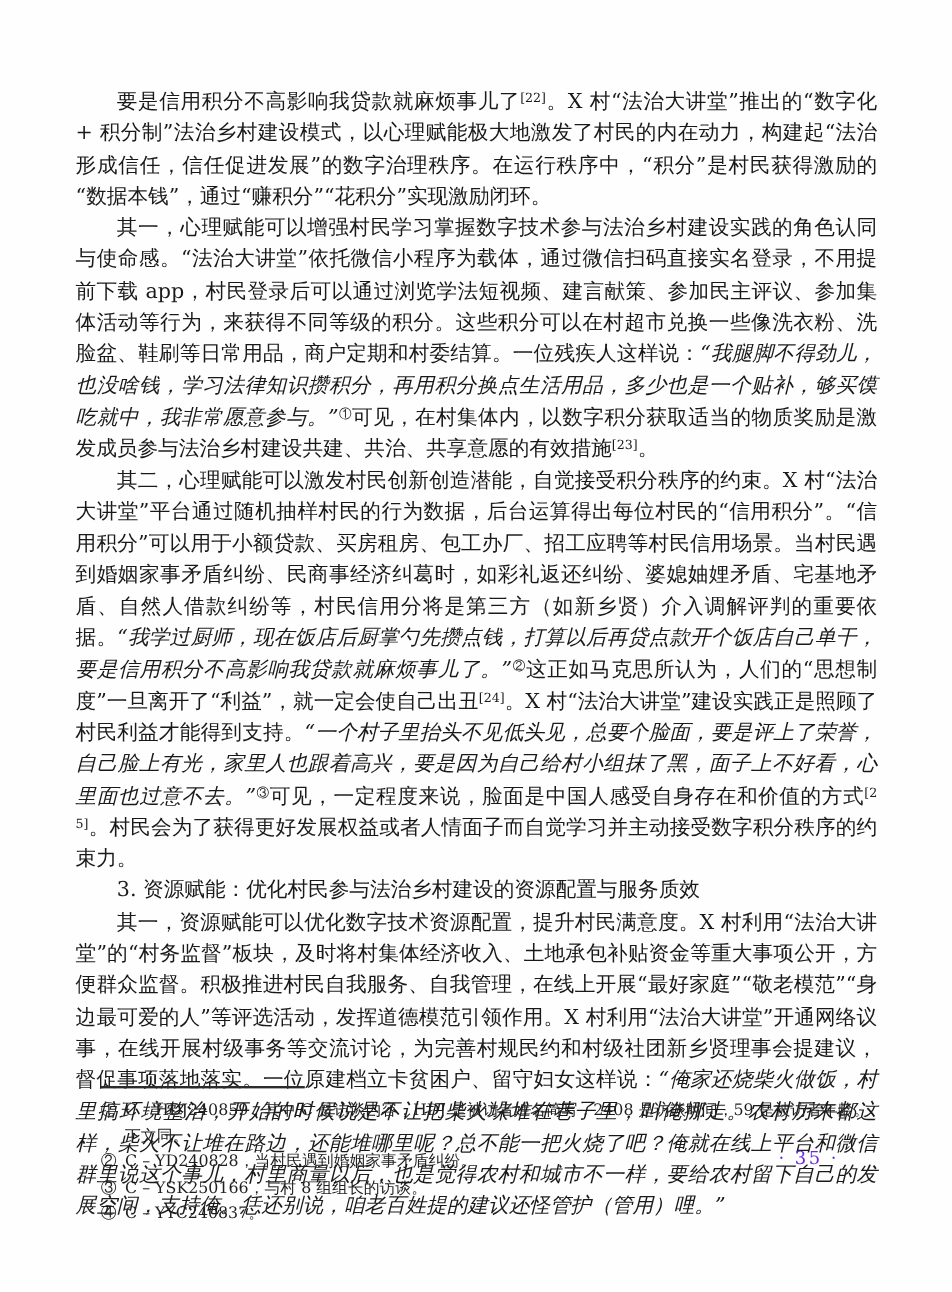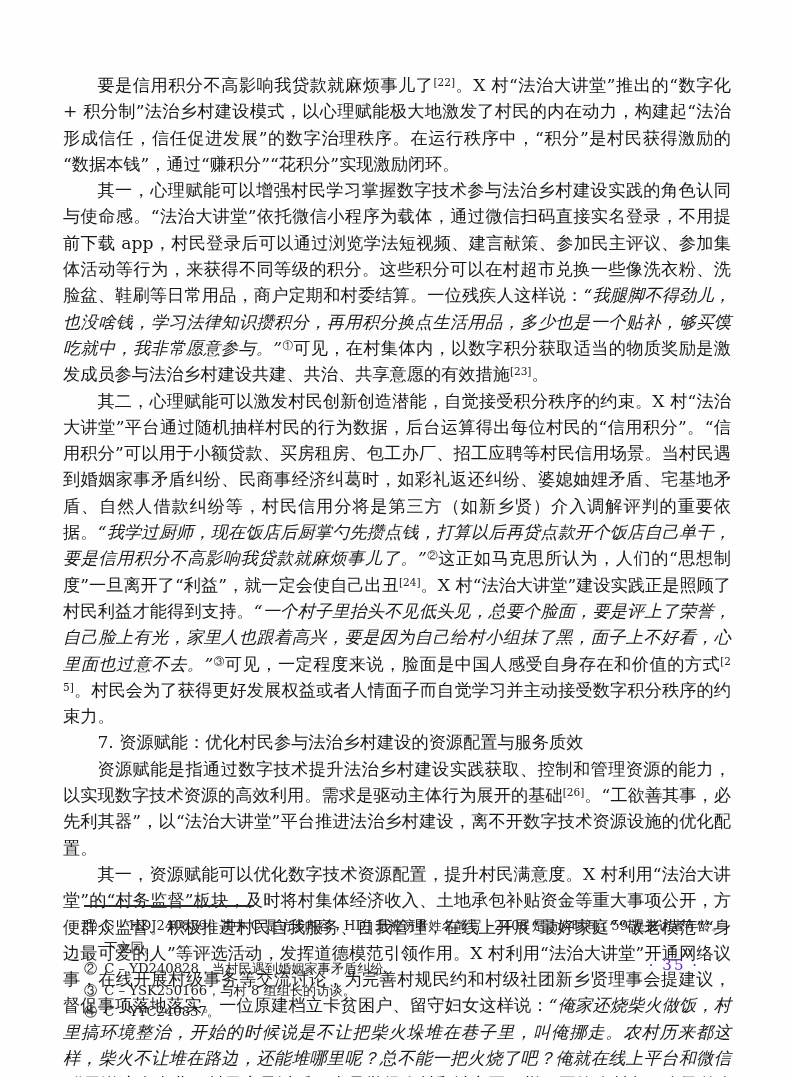--- a/index.html
+++ b/index.html
@@ -84,22 +84,21 @@
 </head>
 <body>
 
 <div class="page">
 
   <div class="text-block">
 
   <p class="para body"><span class="normal">要是信用积分不高影响我贷款就麻烦事儿了</span><span class="sup">[22]</span><span class="normal">。X 村“法治大讲堂”推出的“数字化 + 积分制”法治乡村建设模式，以心理赋能极大地激发了村民的内在动力，构建起“法治形成信任，信任促进发展”的数字治理秩序。在运行秩序中，“积分”是村民获得激励的“数据本钱”，通过“赚积分”“花积分”实现激励闭环。</span></p>
       <p class="para body"><span class="normal">其一，心理赋能可以增强村民学习掌握数字技术参与法治乡村建设实践的角色认同与使命感。“法治大讲堂”依托微信小程序为载体，通过微信扫码直接实名登录，不用提前下载 app，村民登录后可以通过浏览学法短视频、建言献策、参加民主评议、参加集体活动等行为，来获得不同等级的积分。这些积分可以在村超市兑换一些像洗衣粉、洗脸盆、鞋刷等日常用品，商户定期和村委结算。一位残疾人这样说：</span><span class="quote">“我腿脚不得劲儿，也没啥钱，学习法律知识攒积分，再用积分换点生活用品，多少也是一个贴补，够买馍吃就中，我非常愿意参与。”</span><span class="supc">①</span><span class="normal">可见，在村集体内，以数字积分获取适当的物质奖励是激发成员参与法治乡村建设共建、共治、共享意愿的有效措施</span><span class="sup">[23]</span><span class="normal">。</span></p>
       <p class="para body"><span class="normal">其二，心理赋能可以激发村民创新创造潜能，自觉接受积分秩序的约束。X 村“法治大讲堂”平台通过随机抽样村民的行为数据，后台运算得出每位村民的“信用积分”。“信用积分”可以用于小额贷款、买房租房、包工办厂、招工应聘等村民信用场景。当村民遇到婚姻家事矛盾纠纷、民商事经济纠葛时，如彩礼返还纠纷、婆媳妯娌矛盾、宅基地矛盾、自然人借款纠纷等，村民信用分将是第三方（如新乡贤）介入调解评判的重要依据。</span><span class="quote">“我学过厨师，现在饭店后厨掌勺先攒点钱，打算以后再贷点款开个饭店自己单干，要是信用积分不高影响我贷款就麻烦事儿了。”</span><span class="supc">②</span><span class="normal">这正如马克思所认为，人们的“思想制度”一旦离开了“利益”，就一定会使自己出丑</span><span class="sup">[24]</span><span class="normal">。X 村“法治大讲堂”建设实践正是照顾了村民利益才能得到支持。</span><span class="quote">“一个村子里抬头不见低头见，总要个脸面，要是评上了荣誉，自己脸上有光，家里人也跟着高兴，要是因为自己给村小组抹了黑，面子上不好看，心里面也过意不去。”</span><span class="supc">③</span><span class="normal">可见，一定程度来说，脸面是中国人感受自身存在和价值的方式</span><span class="sup">[25]</span><span class="normal">。村民会为了获得更好发展权益或者人情面子而自觉学习并主动接受数字积分秩序的约束力。</span></p>
-      <p class="para heading"><span class="normal">7. 资源赋能：优化村民参与法治乡村建设的资源配置与服务质效</span></p>
-      <p class="para body"><span class="normal">资源赋能是指通过数字技术提升法治乡村建设实践获取、控制和管理资源的能力，以实现数字技术资源的高效利用。需求是驱动主体行为展开的基础</span><span class="sup">[26]</span><span class="normal">。“工欲善其事，必先利其器”，以“法治大讲堂”平台推进法治乡村建设，离不开数字技术资源设施的优化配置。</span></p>
+      <p class="para heading"><span class="normal">3. 资源赋能：优化村民参与法治乡村建设的资源配置与服务质效</span></p>
       <p class="para body"><span class="normal">其一，资源赋能可以优化数字技术资源配置，提升村民满意度。X 村利用“法治大讲堂”的“村务监督”板块，及时将村集体经济收入、土地承包补贴资金等重大事项公开，方便群众监督。积极推进村民自我服务、自我管理，在线上开展“最好家庭”“敬老模范”“身边最可爱的人”等评选活动，发挥道德模范引领作用。X 村利用“法治大讲堂”开通网络议事，在线开展村级事务等交流讨论，为完善村规民约和村级社团新乡贤理事会提建议，督促事项落地落实。一位原建档立卡贫困户、留守妇女这样说：</span><span class="quote">“俺家还烧柴火做饭，村里搞环境整治，开始的时候说是不让把柴火垛堆在巷子里，叫俺挪走。农村历来都这样，柴火不让堆在路边，还能堆哪里呢？总不能一把火烧了吧？俺就在线上平台和微信群里说这个事儿，村里商量以后，也是觉得农村和城市不一样，要给农村留下自己的发展空间，支持俺。恁还别说，咱老百姓提的建议还怪管护（管用）哩。”</span></p>
     </div>
 
   <div class="footnote-sep"></div>
 
   <div class="footnotes">
     <p class="footnote">
       <span class="fn-marker">①</span>
       <span class="fn-text">C – HDJ240859，其中 C 是访谈内容，HDJ 是被访者姓名简写，2408 是访谈时间，59 是被访者年龄。下文同。</span>
     </p>

